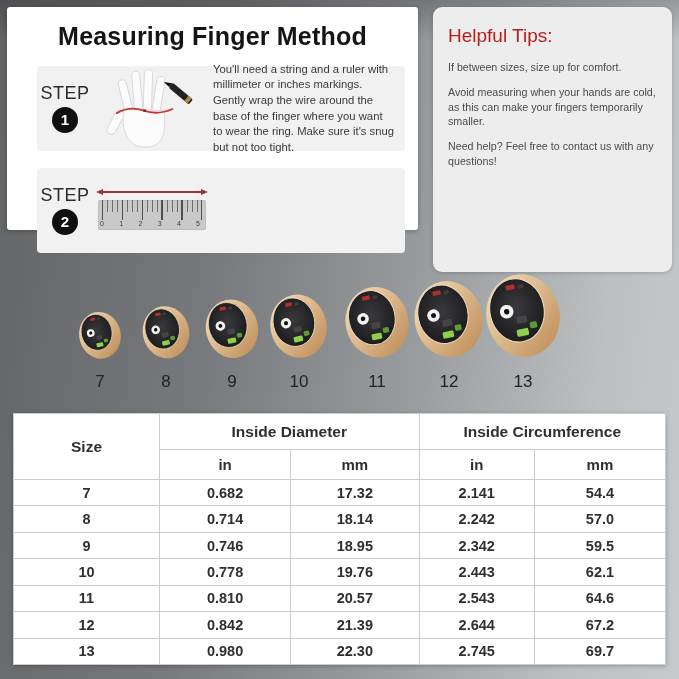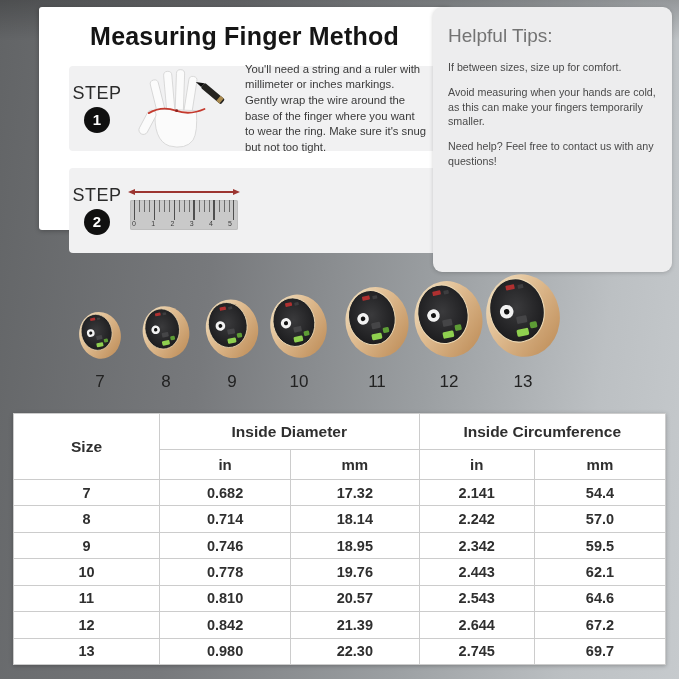--- a/index.html
+++ b/index.html
@@ -6,21 +6,21 @@
   .page{
     position:relative;width:679px;height:679px;overflow:hidden;
     font-family:"Liberation Sans",sans-serif;
     background:
       linear-gradient(180deg, rgba(0,0,0,0.22) 0%, rgba(0,0,0,0) 6%),
       linear-gradient(97deg, #626466 0%, #77797c 32%, #9b9fa2 62%, #bcc0c3 85%, #c6cacd 100%);
   }
   
   .method-panel{
     position:absolute;left:7px;top:7px;width:411px;height:223px;
-    background:#ffffff;border-radius:3px;box-shadow:0 1px 5px rgba(0,0,0,0.28);margin-left:32px;
+    background:#ffffff;border-radius:3px;box-shadow:0 1px 5px rgba(0,0,0,0.28);
   }
   .method-title{
     margin:0;padding-top:15px;text-align:center;
     font-size:25px;font-weight:700;color:#151515;letter-spacing:0.2px;
   }
   .step-box{
     position:absolute;left:30px;width:368px;height:85px;
     background:#f1f1f2;border-radius:4px;display:flex;align-items:center;
   }
   .step-box.step-1{top:59px;}
@@ -57,21 +57,21 @@
     position:absolute;left:2px;right:6px;bottom:0;height:10px;
     display:flex;justify-content:space-between;
     font-size:7px;color:#3c3c3c;
   }
   
   .tips-panel{
     position:absolute;left:433px;top:7px;width:239px;height:265px;
     background:#ededee;border-radius:9px;box-shadow:0 1px 4px rgba(0,0,0,0.18);
     box-sizing:border-box;padding:18px 15px 0 15px;
   }
-  .tips-title{margin:0 0 13px 0;font-size:19px;font-weight:500;color:#737373;}
+  .tips-title{margin:0 0 13px 0;font-size:19px;font-weight:500;color:#b91c1c;}
   .tip-item{font-size:10.7px;line-height:1.36;color:#4a4a4a;margin:0 0 10.5px 0;}
   
   .ring{position:absolute;}
   .ring svg{display:block;width:100%;height:100%;}
   .ring-label{
     position:absolute;top:372px;width:34px;text-align:center;
     font-size:17px;color:#222;
   }
   
   .size-table{

